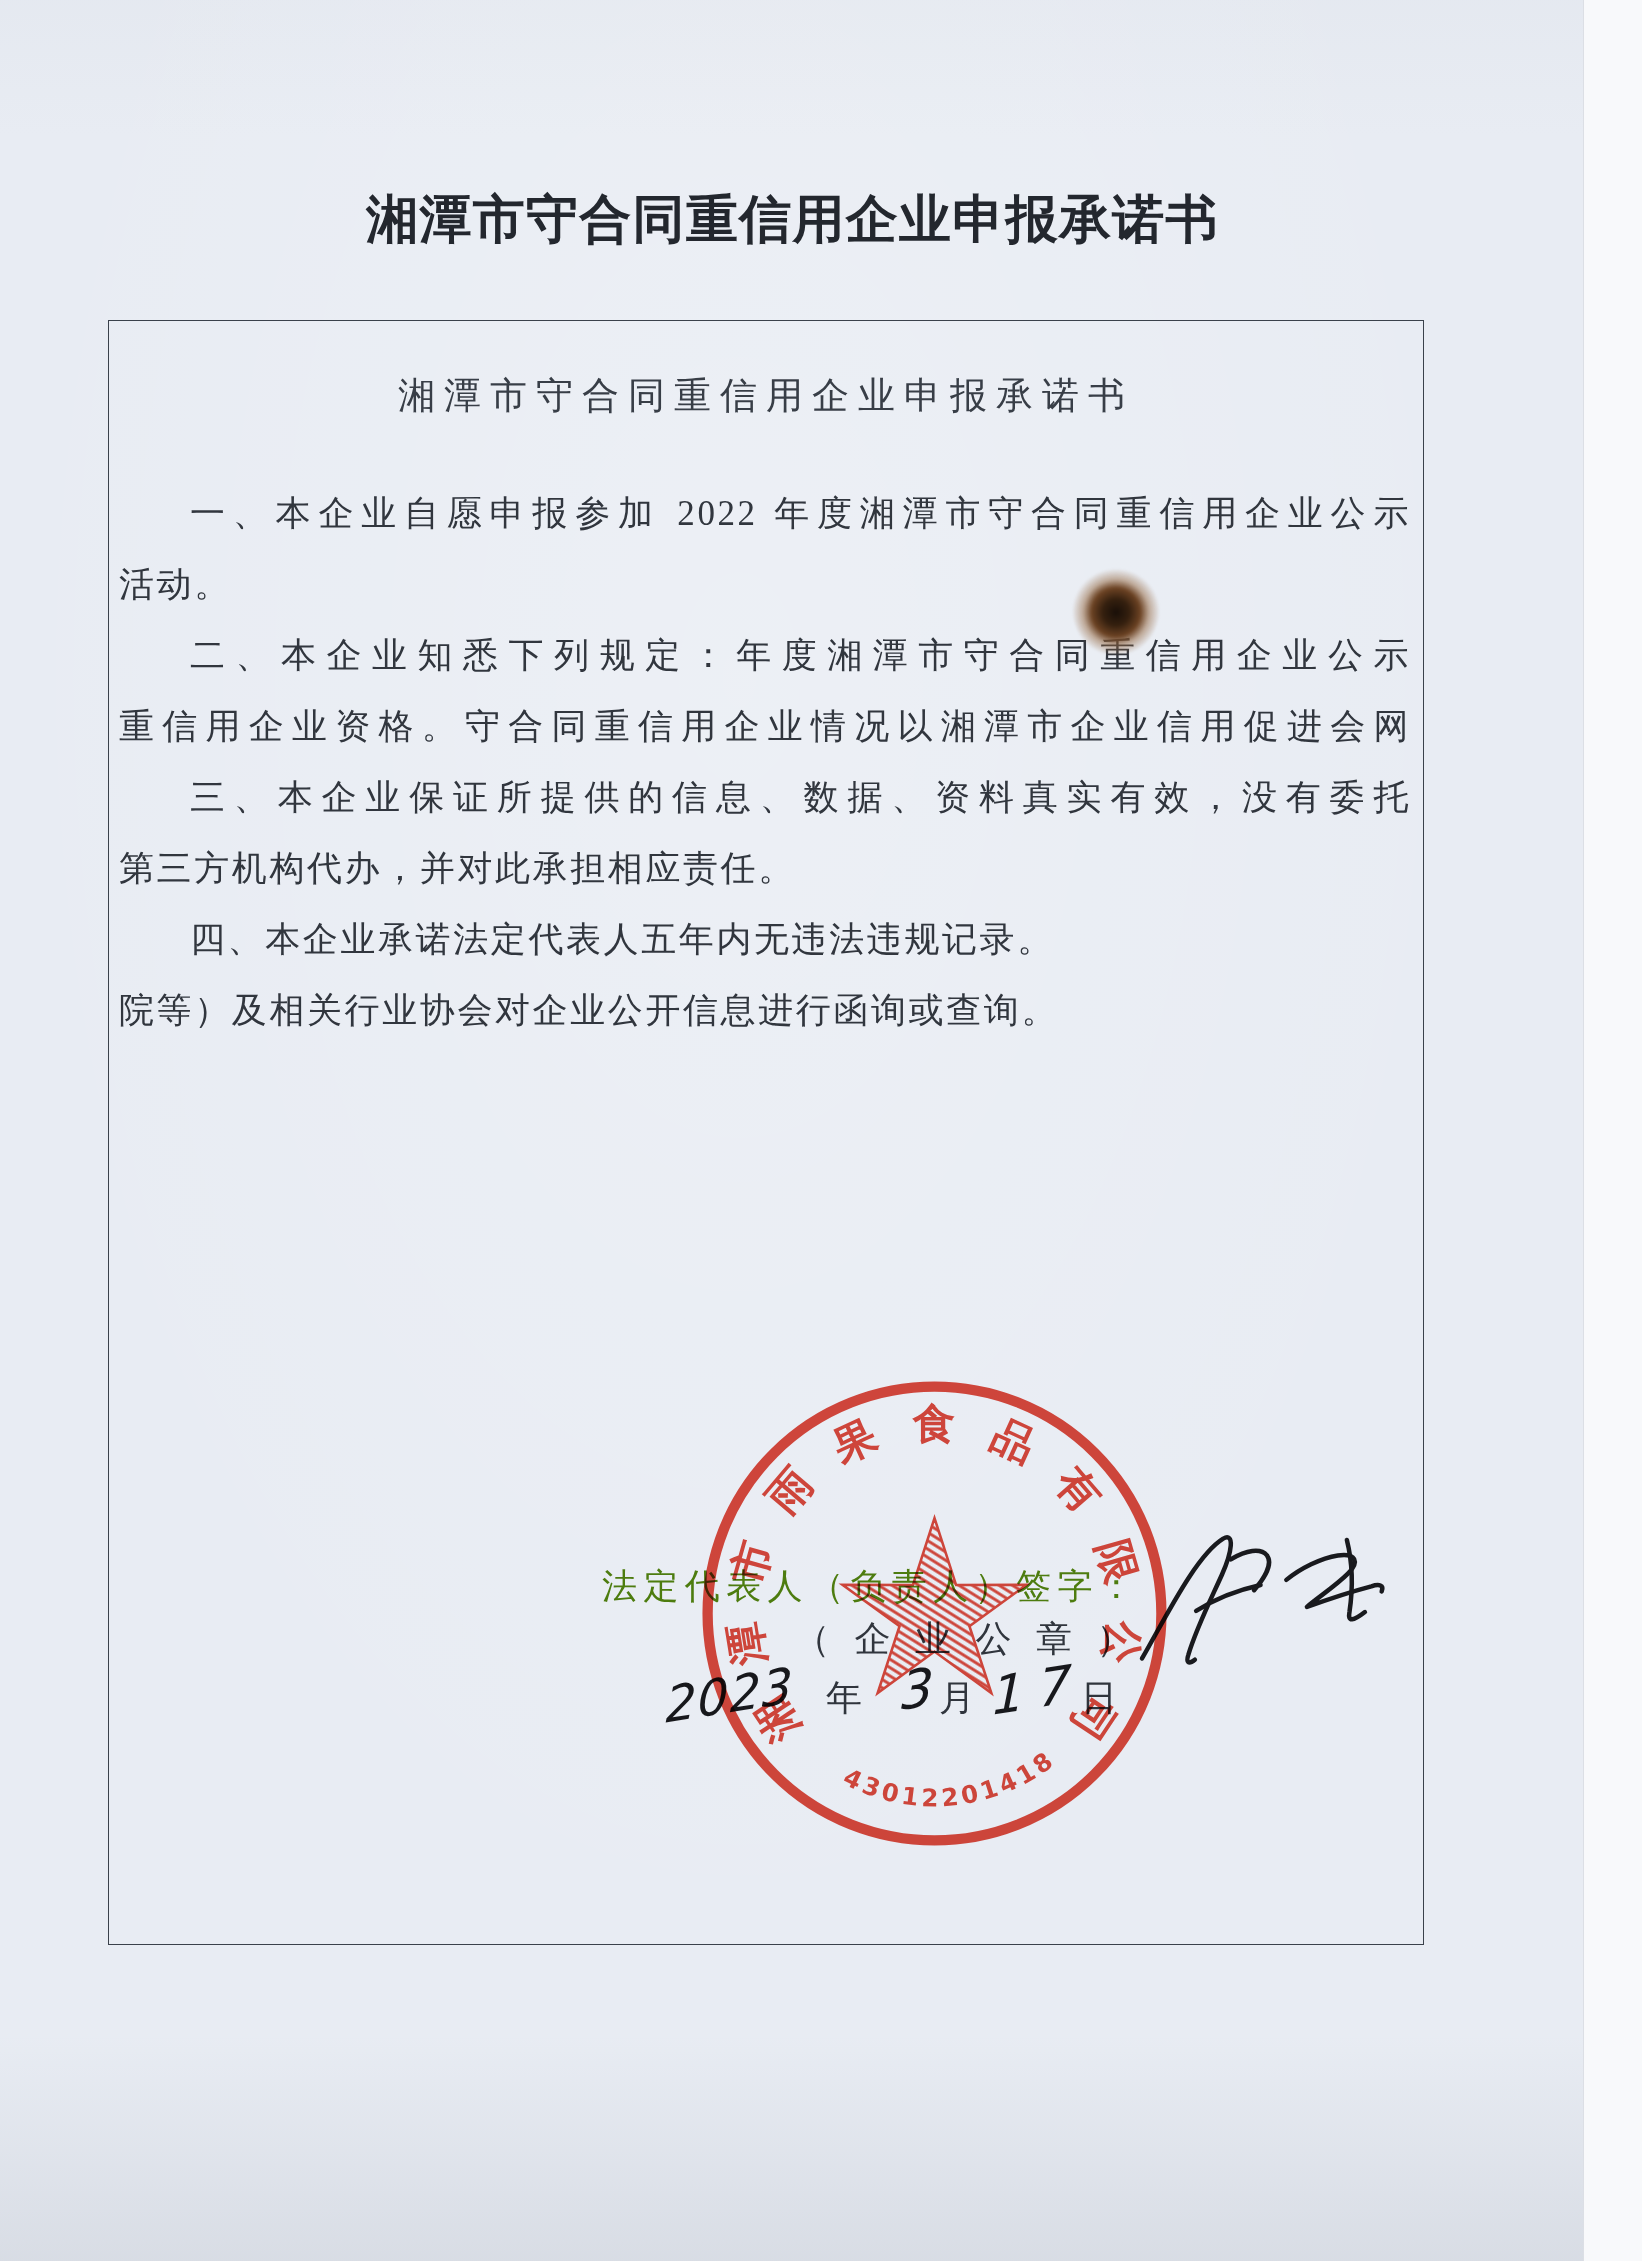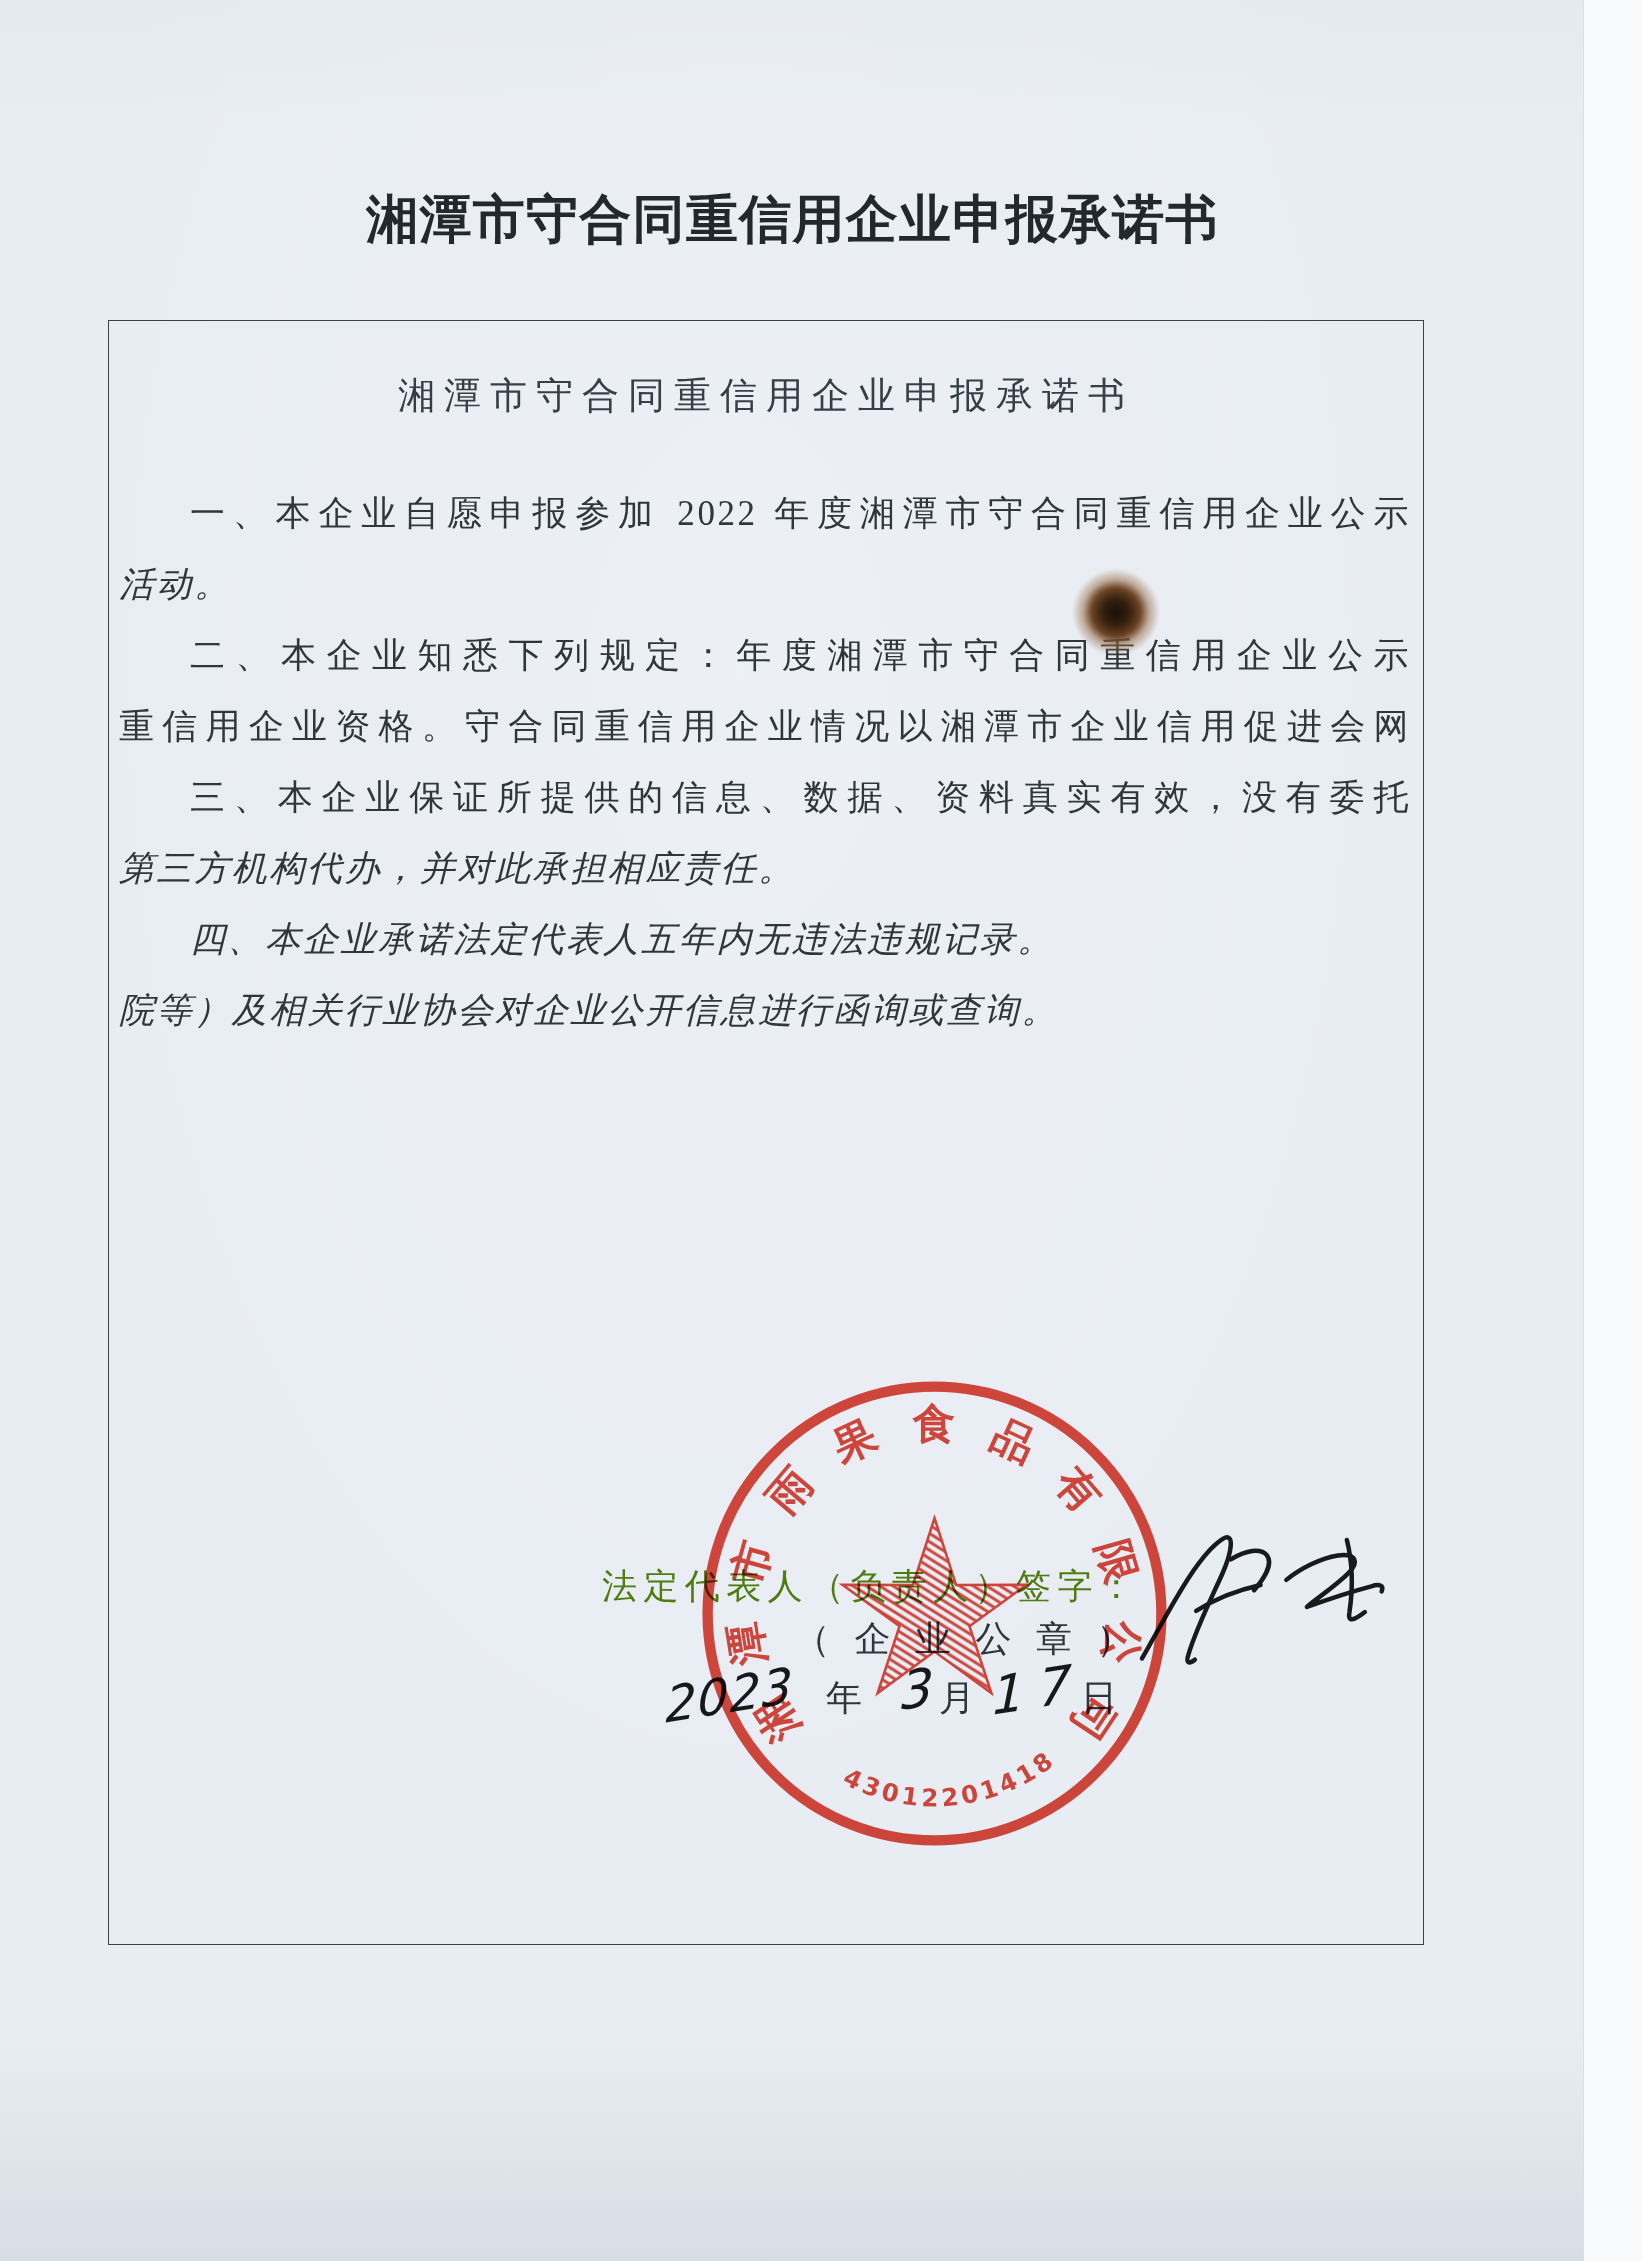--- a/index.html
+++ b/index.html
@@ -35,21 +35,21 @@
   }
   .body-text{
     position:absolute;left:119px;top:478px;width:1292px;
     color:#31363e;
   }
   .body-text .tline{
     height:71px;line-height:71px;font-size:35px;letter-spacing:2.6px;
     text-align:justify;text-align-last:justify;text-justify:inter-character;
     white-space:nowrap;
   }
-  .body-text .tline.lastline{text-align-last:left;white-space:normal;font-style:italic;}
+  .body-text .tline.lastline{text-align-last:left;white-space:normal;}
   .body-text .tline.indent{text-indent:71px;}
   .sig-label{
     position:absolute;left:602px;top:1536px;height:50px;line-height:50px;
     font-size:35px;letter-spacing:6.4px;color:#4d7c0f;margin-top:26px;
   }
   .seal-note{
     position:absolute;left:794px;top:1612px;height:55px;line-height:55px;
     font-size:36px;letter-spacing:24.5px;color:#30353d;
   }
   .date-line{position:absolute;left:0;top:0;width:1643px;height:0;color:#2c3139;}

